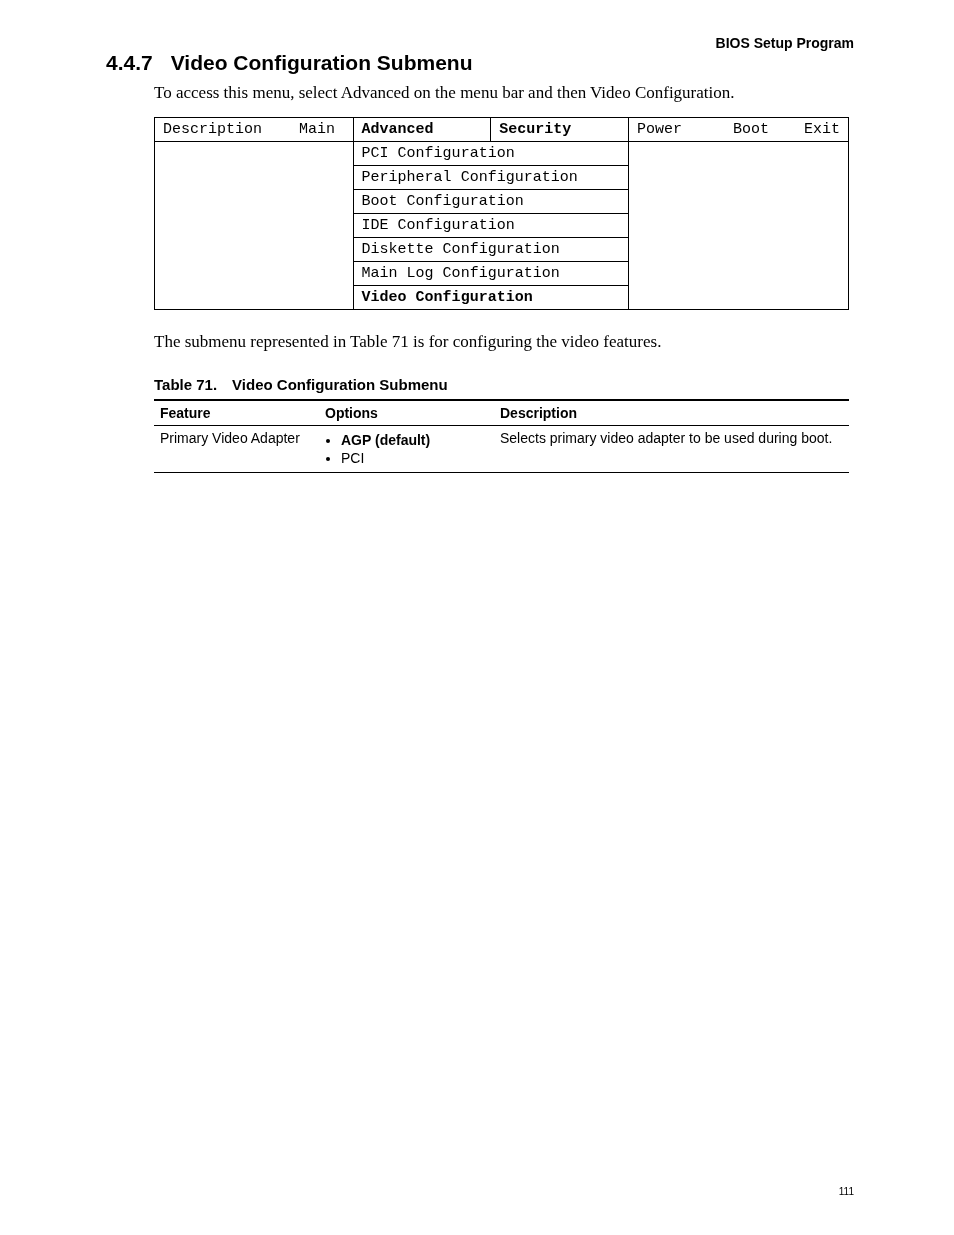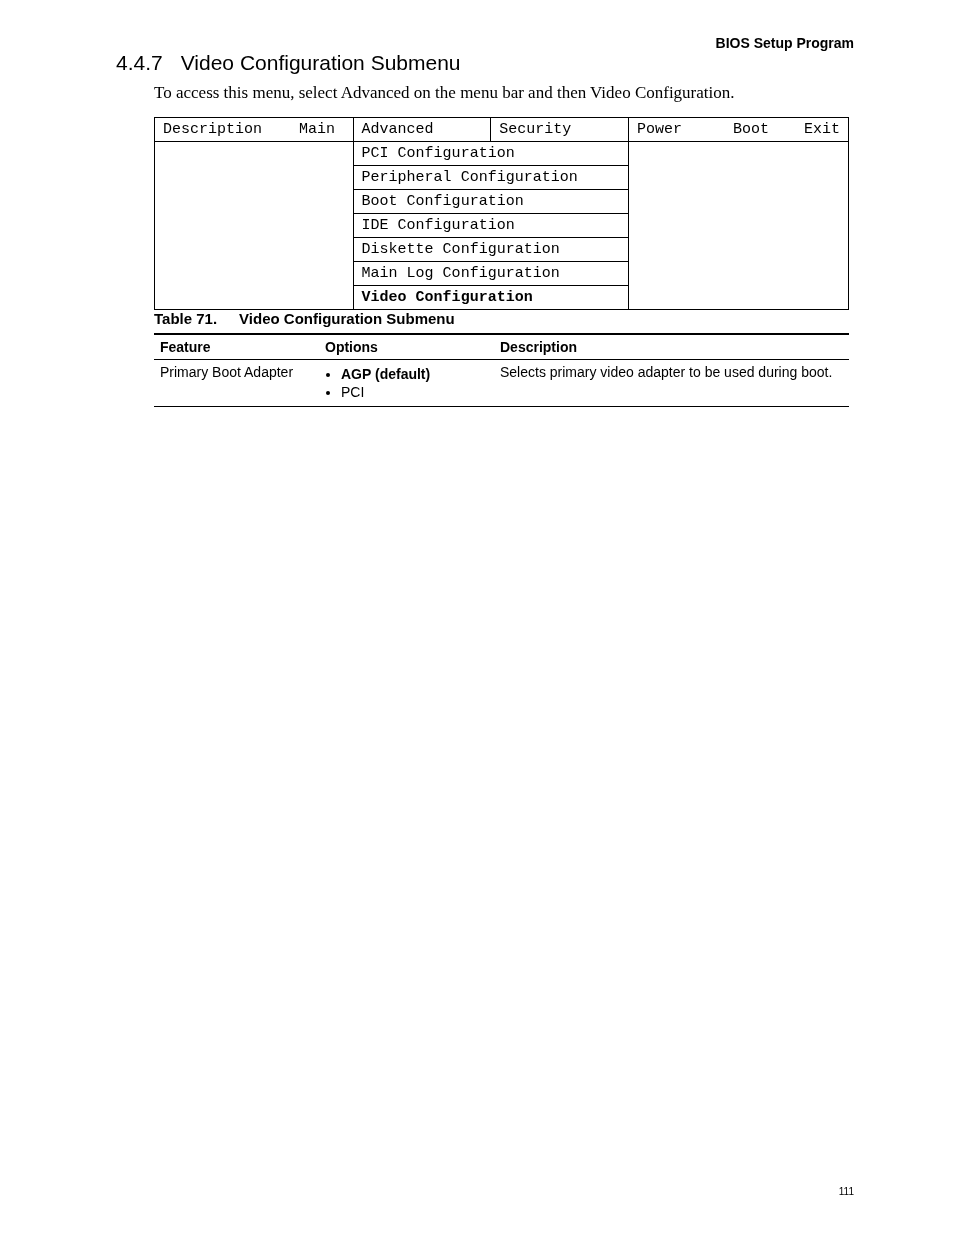--- a/index.html
+++ b/index.html
@@ -17,22 +17,22 @@
   .page {
     padding: 35px 100px 0 100px;
   }
   .header-right {
     text-align: right;
     font-weight: bold;
     font-size: 14px;
   }
   .section-heading {
     font-size: 21px;
-    font-weight: normal;
-    margin: 0 0 8px 16px;
+    font-weight: bold;
+    margin: 0 0 8px 6px;
   }
   .section-heading .num { display: inline-block; margin-right: 18px; }
   .intro {
     font-family: "Times New Roman", Times, serif;
     font-size: 17px;
     margin: 0 0 14px 54px;
   }
   .bios-menu {
     margin-left: 54px;
     border: 1px solid #000;
@@ -40,39 +40,39 @@
     width: 695px;
   }
   .bios-menu td {
     font-family: "Courier New", Courier, monospace;
     font-size: 15px;
     padding: 3px 8px 3px 8px;
     vertical-align: top;
     white-space: nowrap;
   }
   .bios-menu .tabrow td { border-bottom: 1px solid #000; }
-  .bios-menu .sel { border-right: 1px solid #000; font-weight: normal; margin-left: 16px; }
+  .bios-menu .sel { border-right: 1px solid #000; font-weight: bold; margin-left: 16px; }
   .bios-menu .sel-left { border-left: 1px solid #000; }
   .bios-menu .submenu {
     border: 1px solid #000;
     border-top: none;
     margin-top: 43px;
   }
   .bios-menu .submenu-last { font-weight: bold; }
   .post-intro {
     font-family: "Times New Roman", Times, serif;
     font-size: 17px;
     margin: 22px 0 24px 54px;
   }
   .table-caption {
     font-weight: bold;
     font-size: 15px;
     margin: 0 0 6px 54px;
   }
-  .table-caption .tbl-num { margin-right: 22px; }
+  .table-caption .tbl-num { margin-right: 15px; }
   .config-table {
     margin-left: 54px;
     border-collapse: collapse;
     width: 695px;
     font-size: 14px;
   }
   .config-table th, .config-table td {
     text-align: left;
     padding: 4px 6px;
     vertical-align: top;
@@ -169,36 +169,37 @@
           <td></td>
           <td></td>
           <td colspan="2" class="submenu submenu-last">Video Configuration</td>
           <td></td>
           <td></td>
           <td></td>
         </tr>
   </tbody>
     </table>
 
+  <p class="post-intro">The submenu represented in Table 71 is for configuring the video features.</p>
 
   <div class="table-caption">
     <span class="tbl-num">Table 71.</span><span>Video Configuration Submenu</span>
   </div>
 
   <table class="config-table">
     <thead>
       <tr>
         <th class="col-feat">Feature</th>
         <th class="col-opt">Options</th>
         <th>Description</th>
       </tr>
     </thead>
     <tbody>
       <tr>
-        <td>Primary Boot Adapter</td>
+        <td>Primary Video Adapter</td>
         <td>
           <ul>
             <li><b>AGP (default)</b></li>
             <li>PCI</li>
           </ul>
         </td>
         <td>Selects primary video adapter to be used during boot.</td>
       </tr>
     </tbody>
   </table>

